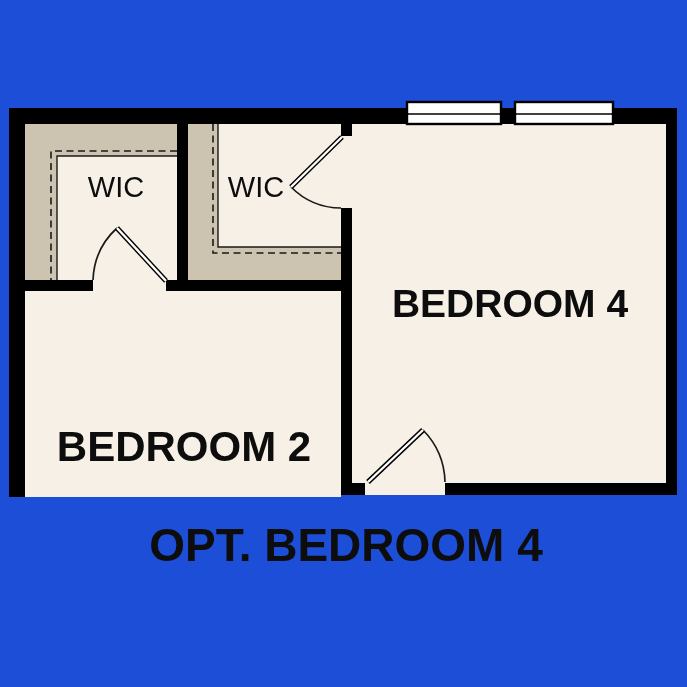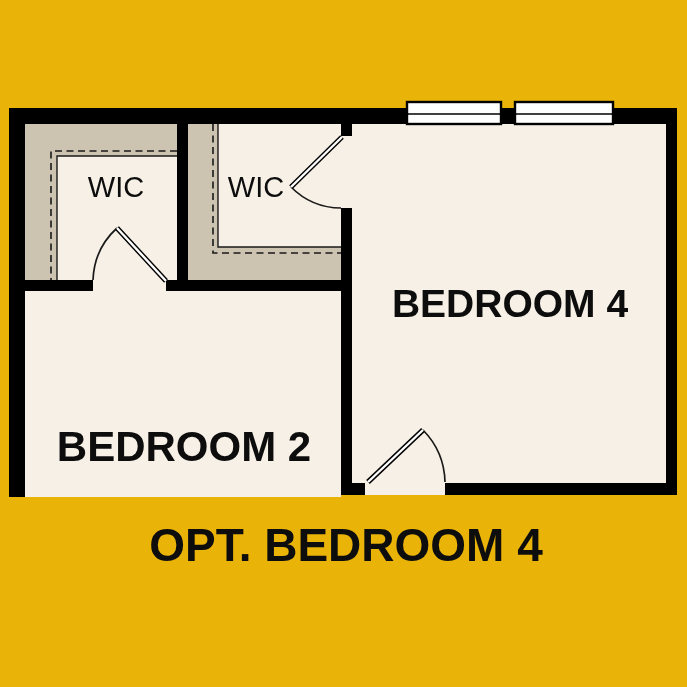--- a/index.html
+++ b/index.html
@@ -1,20 +1,20 @@
 <!DOCTYPE html>
 <html><head>
 <meta charset="utf-8">
 <style>
   html, body { margin: 0; padding: 0; background: #ffffff; }
   .stage {
     position: relative;
     width: 687px;
     height: 687px;
-    background: #eab308;
+    background: #1d4ed8;
     font-family: "Liberation Sans", sans-serif;
     overflow: hidden;
   }
   svg { display: block; }
   text { fill: #0d0d0d; }
   .room-label { font-weight: 700; }
   .wic-label  { font-weight: 400; }
   .caption    { font-weight: 700; }
 </style>
 </head>

